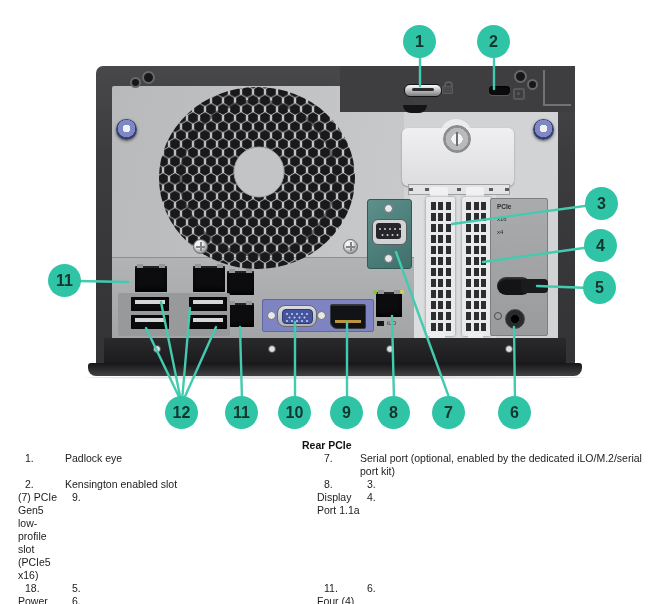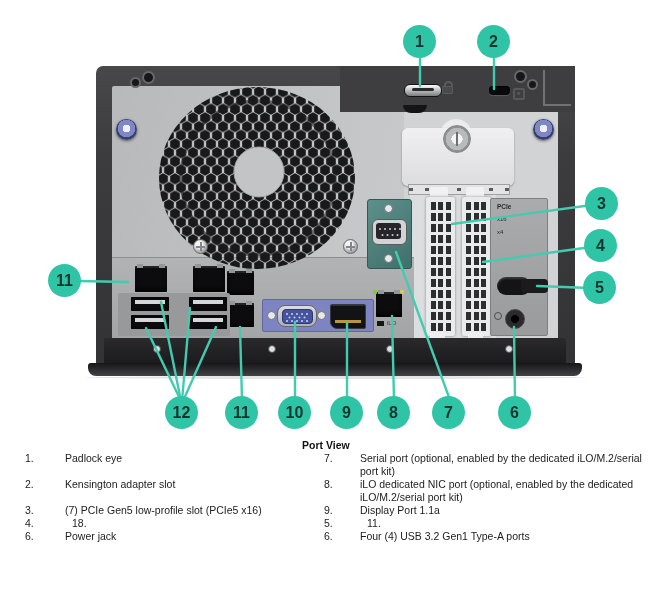--- a/index.html
+++ b/index.html
@@ -222,31 +222,30 @@
   <div class="callout" style="left:583px;top:271px;">5</div>
   <div class="callout" style="left:498px;top:396px;">6</div>
   <div class="callout" style="left:432px;top:396px;">7</div>
   <div class="callout" style="left:377px;top:396px;">8</div>
   <div class="callout" style="left:330px;top:396px;">9</div>
   <div class="callout" style="left:278px;top:396px;">10</div>
   <div class="callout" style="left:225px;top:396px;">11</div>
   <div class="callout" style="left:165px;top:396px;">12</div>
   <div class="callout" style="left:48px;top:264px;">11</div>
 
-  <div class="legend-title">Port View</div>
+  <div class="legend-title">Rear PCIe</div>
   <div class="legend">
     <div class="num">1.</div>
     <div>Padlock eye</div>
     <div class="num">7.</div>
     <div>Serial port (optional, enabled by the dedicated iLO/M.2/serial port kit)</div>
 
     <div class="num">2.</div>
-    <div>Kensington adapter slot</div>
+    <div>Kensington enabled slot</div>
     <div class="num">8.</div>
-    <div>iLO dedicated NIC port (optional, enabled by the dedicated iLO/M.2/serial port kit)</div>
 
     <div class="num">3.</div>
     <div>(7) PCIe Gen5 low-profile slot (PCIe5 x16)</div>
     <div class="num">9.</div>
     <div>Display Port 1.1a</div>
 
     <div class="num">4.</div>
     <div class="num">18.</div>
 
     <div class="num">5.</div>

